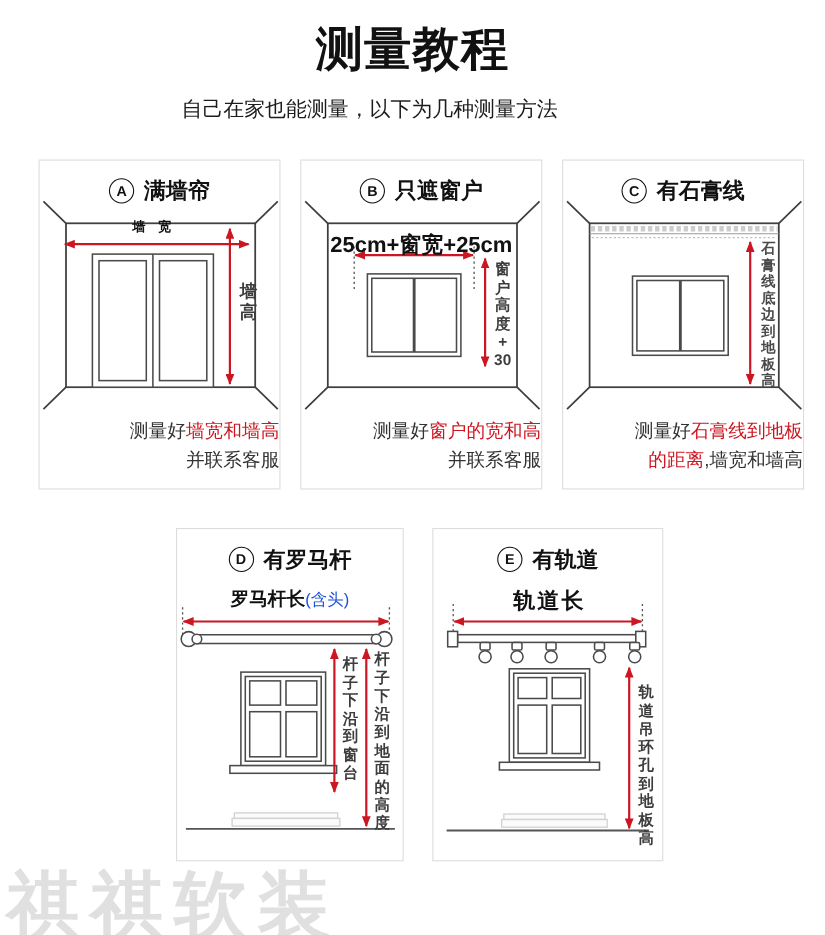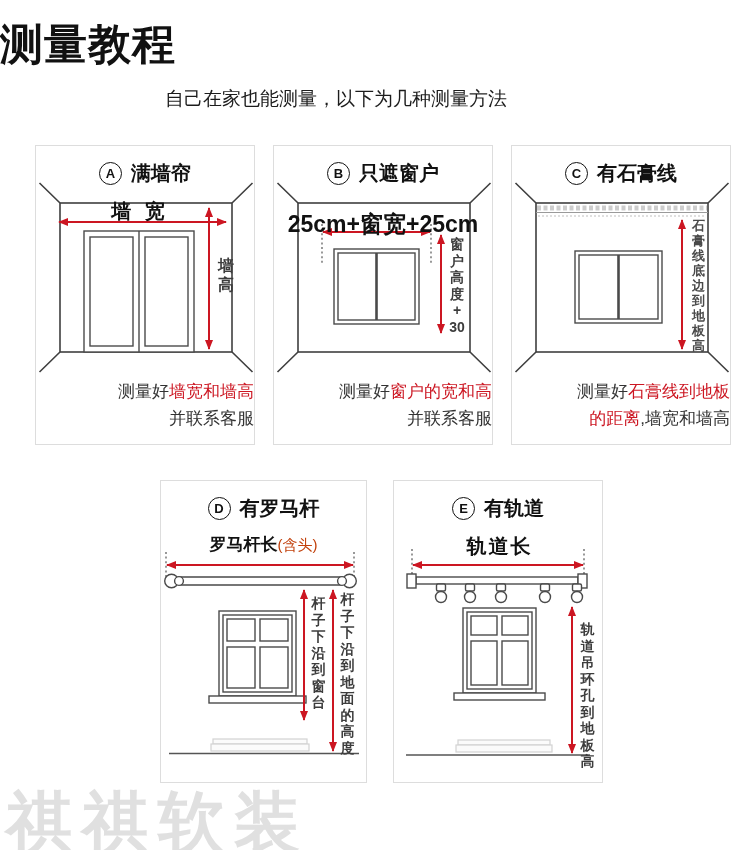--- a/index.html
+++ b/index.html
@@ -1,33 +1,33 @@
 <!DOCTYPE html>
 <html style="--red: #cc1622; --line: #3f3f3f; --border: #dddddd; --wm: #e0e0e0;"><head>
 <meta charset="utf-8">
 <style>
   :root{
     --red:#cc1622; --line:#3f3f3f; --border:#ddd; --wm:#e0e0e0;
   }
   html,body{margin:0;padding:0;background:#fff;}
   .page{position:relative;width:750px;height:850px;background:#fff;overflow:hidden;
         font-family:"Liberation Sans","DejaVu Sans",sans-serif;}
-  .title{position:absolute;top:16px;left:0;width:750px;text-align:left;
+  .title{position:absolute;top:16px;left:0;width:750px;text-align:center;
          font-size:43px;font-weight:800;color:#111;letter-spacing:1px;}
   .subtitle{position:absolute;top:86px;left:0;width:672px;text-align:center;
             font-size:19px;color:#1c1c1c;}
   .panel{position:absolute;background:#fff;border:1px solid var(--border);box-sizing:border-box;}
   .phead{position:absolute;top:14px;left:0;right:0;display:flex;justify-content:center;
          align-items:center;gap:9px;font-weight:bold;font-size:20px;color:#111;}
   .circ{width:23px;height:23px;border:1.7px solid #111;border-radius:50%;display:flex;
         align-items:center;justify-content:center;font-size:13px;font-weight:bold;color:#111;
         box-sizing:border-box;flex:0 0 auto;}
   svg.diagram{position:absolute;left:0;top:0;}
   .hlabel{position:absolute;font-weight:bold;color:#111;white-space:nowrap;text-align:center;}
-  .note{font-weight:normal;color:#c2410c;font-size:15px;}
+  .note{font-weight:normal;color:#1d4ed8;font-size:15px;}
   .vcol{position:absolute;display:flex;flex-direction:column;align-items:center;
         font-weight:bold;color:#3d3d3d;}
   .vcol div{text-align:center;}
   .c16 div{font-size:16px;height:19px;line-height:19px;}
   .c14 div{font-size:14px;height:16.5px;line-height:16.5px;}
   .c13 div{font-size:13px;height:15px;line-height:15px;color:#4a4a4a;}
   .caption{position:absolute;top:232px;left:0;right:0;text-align:right;
            font-size:17px;line-height:27px;color:#333;}
   .red{color:var(--red);}
   .watermark{position:absolute;left:6px;top:778px;font-size:66px;font-weight:bold;
@@ -69,21 +69,21 @@
         <rect x="48" y="85" width="110" height="121"></rect>
         <line x1="103" y1="85" x2="103" y2="206"></line>
         <rect x="54" y="91" width="43" height="109"></rect>
         <rect x="109" y="91" width="43" height="109"></rect>
       </g>
       <g>
         <line class="redln" x1="23" y1="76" x2="190" y2="76" marker-start="url(#am)" marker-end="url(#am)"></line>
         <line class="redln" x1="173" y1="62" x2="173" y2="203" marker-start="url(#am)" marker-end="url(#am)"></line>
       </g>
     </svg>
-    <div class="hlabel" style="left:0;right:10px;top:52px;font-size:20px;letter-spacing:4px;">墙 宽</div>
+    <div class="hlabel" style="left:0;right:10px;top:52px;font-size:12px;letter-spacing:4px;">墙 宽</div>
     <div class="vcol c16" style="left:180px;top:110px;width:20px;">
         <div>墙</div>
         <div>高</div>
       </div>
     <div class="caption">
       <div><span>测量好</span><span class="red">墙宽和墙高</span></div>
       <div><span>并联系客服</span></div>
     </div>
   </section>
 
@@ -109,21 +109,21 @@
       <g class="wn">
         <rect x="60" y="103" width="85" height="75"></rect>
         <rect x="64" y="107" width="77" height="67"></rect>
         <line x1="102.5" y1="107" x2="102.5" y2="174" stroke-width="2.6"></line>
       </g>
       <g>
         <line class="redln" x1="49" y1="86" x2="156" y2="86" marker-start="url(#bm)" marker-end="url(#bm)"></line>
         <line class="redln" x1="167" y1="89" x2="167" y2="187" marker-start="url(#bm)" marker-end="url(#bm)"></line>
       </g>
     </svg>
-    <div class="hlabel" style="left:0;right:0;top:63px;font-size:23px;">25cm+窗宽+25cm</div>
+    <div class="hlabel" style="left:0;right:0;top:63px;font-size:20px;">25cm+窗宽+25cm</div>
     <div class="vcol c14" style="left:174px;top:90px;width:18px;">
         <div>窗</div>
         <div>户</div>
         <div>高</div>
         <div>度</div>
         <div>+</div>
         <div>30</div>
       </div>
     <div class="caption">
       <div><span>测量好</span><span class="red">窗户的宽和高</span></div>

